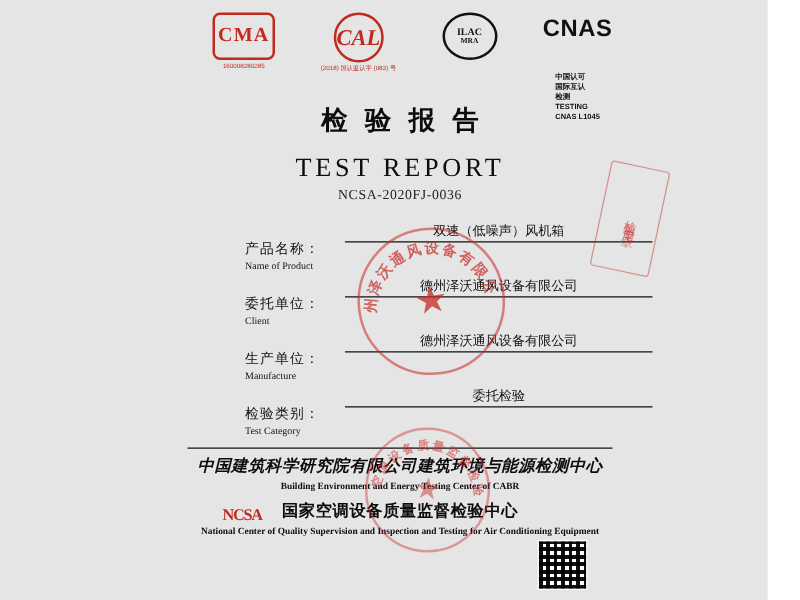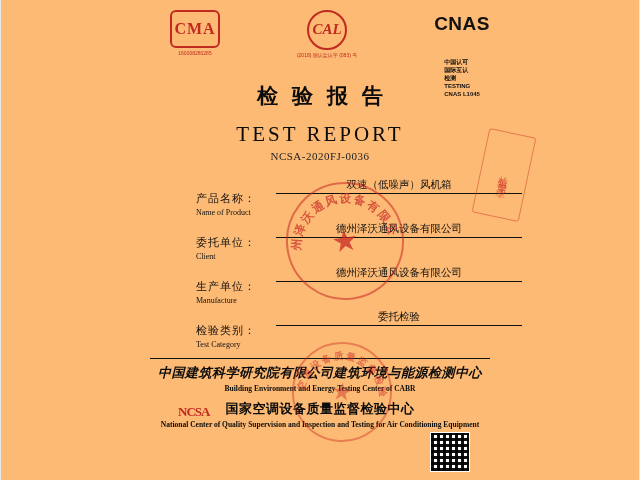--- a/index.html
+++ b/index.html
@@ -10,23 +10,24 @@
   body {
     width: 640px;
     height: 480px;
     overflow: hidden;
     font-family: "Liberation Serif", serif;
     color: #1a1a1a;
   }
 
   #page {
     position: relative;
-    width: 640px;
+    width: 578px;
     height: 480px;
-    background: #fdba74;
+    background: #e5e5e5;
+    padding-left: 36px;
   }
 
   
   .cert-strip {
     position: absolute;
     top: 10px;
     left: 170px;
     width: 320px;
     height: 58px;
     display: flex;
@@ -63,21 +64,21 @@
     font-family: "Liberation Sans", sans-serif;
   }
 
   .cal-badge {
     position: relative;
     width: 36px;
     height: 36px;
     border-radius: 50%;
     border: 2px solid #c02a20;
     color: #c02a20;
-    font-size: 15px;
+    font-size: 18px;
     font-style: italic;
   }
   .ilac-badge {
     width: 40px;
     height: 34px;
     border-radius: 50%;
     border: 2px solid #111;
     color: #111;
     font-size: 8px;
     letter-spacing: 0;
@@ -353,20 +354,26 @@
     <div class="cert-block">
       <div class="cert-badge cma-badge">CMA</div>
       <div class="cert-caption">160008280285</div>
     </div>
 
     <div class="cert-block">
       <div class="cert-badge cal-badge">CAL</div>
       <div class="cert-caption">(2018) 国认监认字 (083) 号</div>
     </div>
 
+    <div class="cert-block">
+      <div class="cert-badge ilac-badge">
+        <span class="ilac-top">ILAC</span>
+        <span class="ilac-bot">MRA</span>
+      </div>
+    </div>
 
     <div class="cert-block" style="gap:20px;">
       <div class="cert-badge cnas-badge">CNAS</div>
       <div class="cnas-text">
         <div>中国认可</div>
         <div>国际互认</div>
         <div>检测</div>
         <div>TESTING</div>
         <div>CNAS L1045</div>
       </div>

